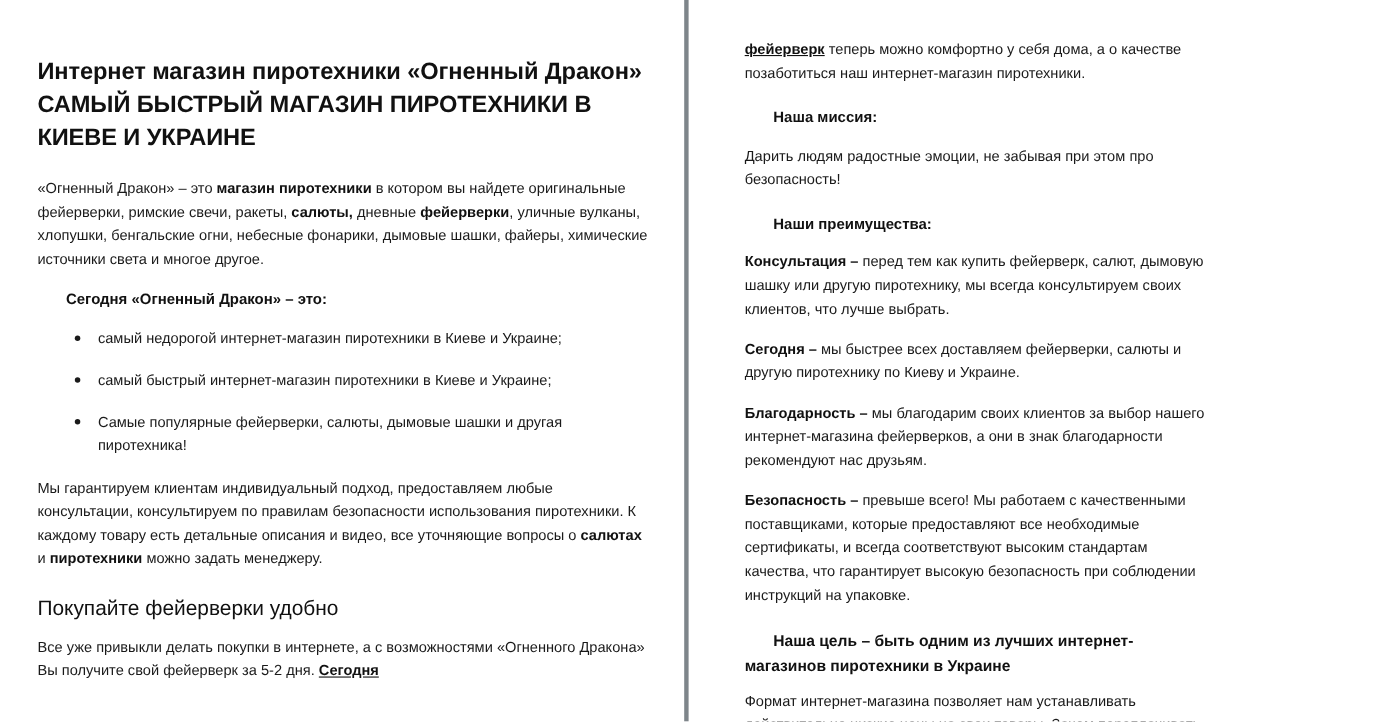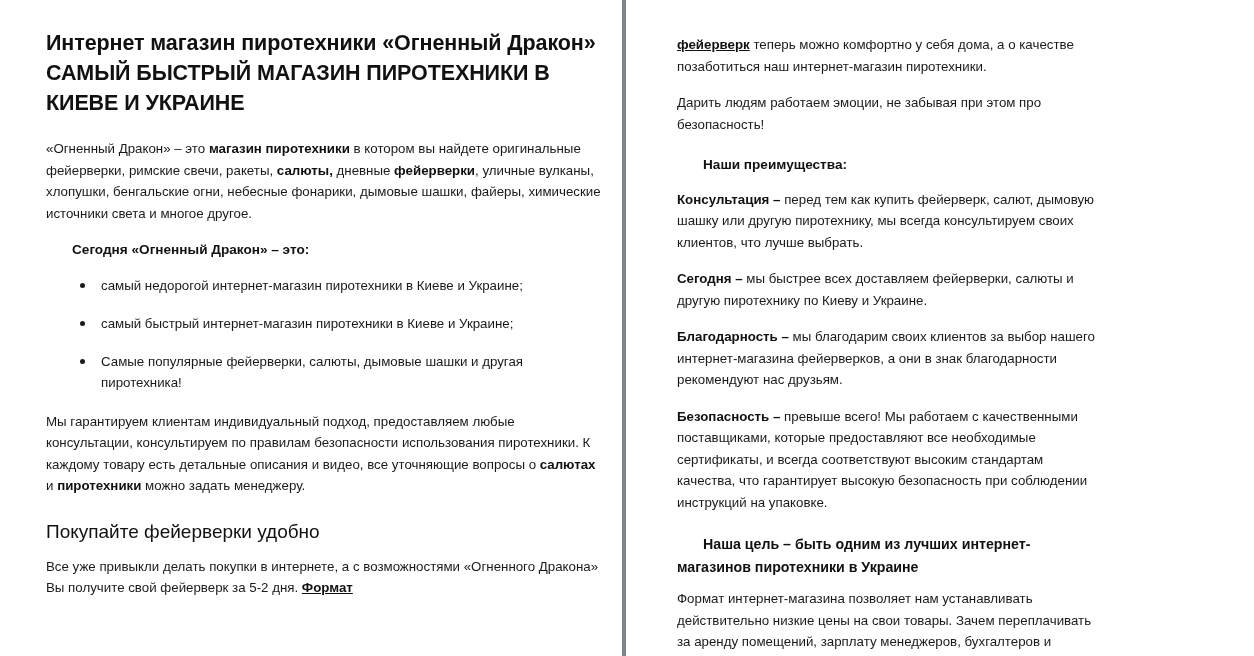--- a/index.html
+++ b/index.html
@@ -35,23 +35,23 @@
     background: #7e858a;
   }
 
   
   .col {
     position: absolute;
     top: 0;
     box-sizing: border-box;
   }
   .col-left {
-    left: 16px;
+    left: 4px;
     width: 622px;
-    padding: 28px 34px 0 30px;
+    padding: 50px 34px 0 30px;
   }
   .col-right {
     left: 626px;
     width: 500px;
     padding: 34px 22px 0 51px;
   }
 
   
   h1.doc-title {
     margin: 0 0 20px 0;
@@ -155,32 +155,33 @@
       <li>
         <span class="bullet-dot"></span>
         <span>Самые популярные фейерверки, салюты, дымовые шашки и другая пиротехника!</span>
       </li>
     </ul>
 
     <p class="body-text" style="margin-top:18px;"><span>Мы гарантируем клиентам индивидуальный подход, предоставляем любые консультации, консультируем по правилам безопасности использования пиротехники. К каждому товару есть детальные описания и видео, все уточняющие вопросы о </span><b>салютах</b><span> и </span><b>пиротехники</b><span> можно задать менеджеру.</span></p>
 
     <h2 class="section-title">Покупайте фейерверки удобно</h2>
 
-    <p class="body-text"><span>Все уже привыкли делать покупки в интернете, а с возможностями «Огненного Дракона» Вы получите свой фейерверк за 5-2 дня. </span><a class="inline-link" href="#">Формат</a></p>
+    <p class="body-text"><span>Все уже привыкли делать покупки в интернете, а с возможностями «Огненного Дракона» Вы получите свой фейерверк за 5-2 дня. </span><a class="inline-link" href="#">Сегодня</a></p>
 
   </div>
 
   <div class="column-divider"></div>
 
   <div class="col col-right">
 
     <p class="body-text"><a class="inline-link" href="#">фейерверк</a><span> теперь можно комфортно у себя дома, а о качестве позаботиться наш интернет-магазин пиротехники.</span></p>
 
+    <p class="sub-head" style="margin-top:19px;margin-bottom:13px;">Наша миссия:</p>
 
-    <p class="body-text">Дарить людям работаем эмоции, не забывая при этом про безопасность!</p>
+    <p class="body-text">Дарить людям радостные эмоции, не забывая при этом про безопасность!</p>
 
     <p class="sub-head" style="margin-top:19px;margin-bottom:13px;">Наши преимущества:</p>
 
     <p class="body-text"><b class="adv-term">Консультация – </b><span>перед тем как купить фейерверк, салют, дымовую шашку или другую пиротехнику, мы всегда консультируем своих клиентов, что лучше выбрать.</span></p>
 
     <p class="body-text"><b class="adv-term">Сегодня – </b><span>мы быстрее всех доставляем фейерверки, салюты и другую пиротехнику по Киеву и Украине.</span></p>
 
     <p class="body-text"><b class="adv-term">Благодарность – </b><span>мы благодарим своих клиентов за выбор нашего интернет-магазина фейерверков, а они в знак благодарности рекомендуют нас друзьям.</span></p>
 
     <p class="body-text"><b class="adv-term">Безопасность – </b><span>превыше всего! Мы работаем с качественными поставщиками, которые предоставляют все необходимые сертификаты, и всегда соответствуют высоким стандартам качества, что гарантирует высокую безопасность при соблюдении инструкций на упаковке.</span></p>

